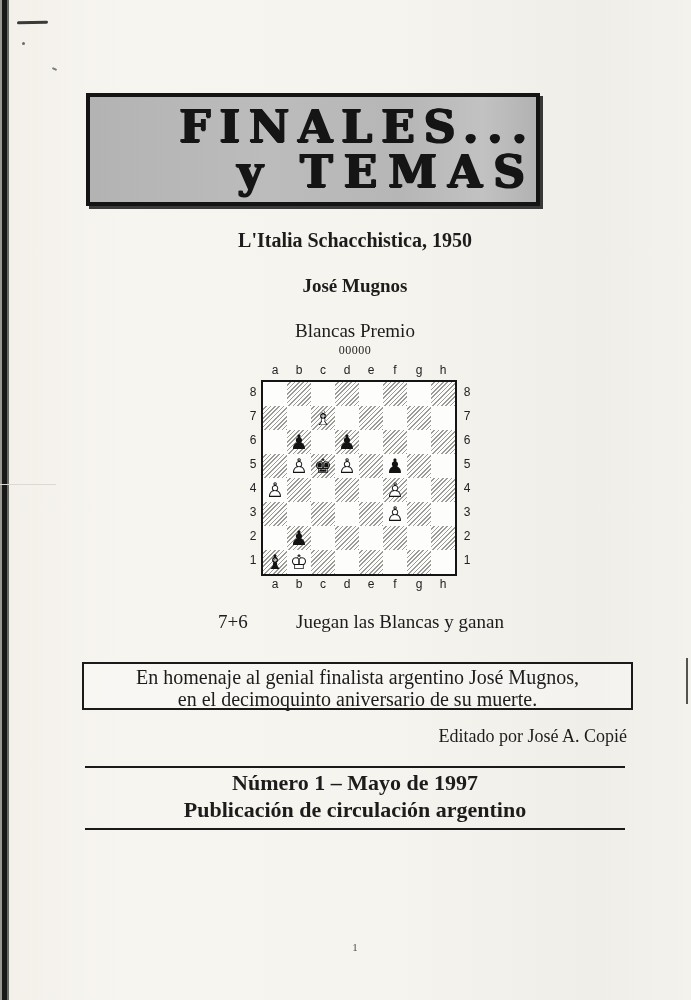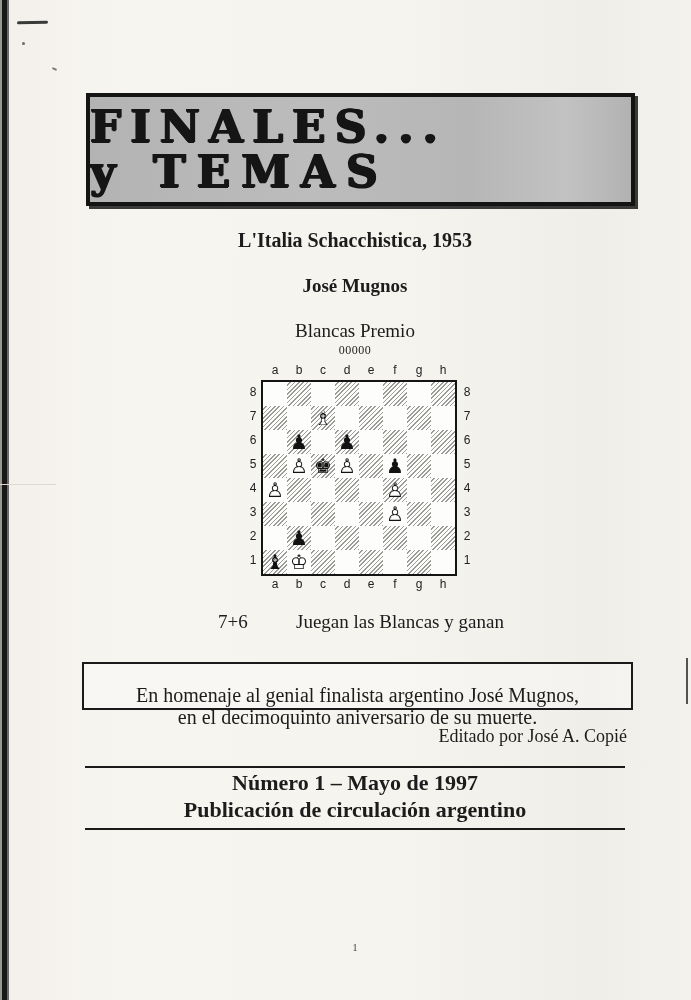--- a/index.html
+++ b/index.html
@@ -18,25 +18,25 @@
     background:linear-gradient(90deg,#9a9792 0 2px,#181818 2px 7px,#6b6a66 7px 9px); }
   .pen-dash { position:absolute; left:17px; top:21px; width:31px; height:3px;
     background:#3a3a3a; border-radius:2px; transform:rotate(-1.5deg); }
   .speck-1 { position:absolute; left:22px; top:42px; width:3px; height:3px; background:#6a6a6a; border-radius:50%; }
   .speck-2 { position:absolute; left:52px; top:68px; width:5px; height:2px; background:#7b7b78; border-radius:2px; transform:rotate(25deg); }
   .faint-scratch { position:absolute; left:0; top:484px; width:56px; height:1px; background:#ddd9d2; }
   .right-edge-mark { position:absolute; right:3px; top:658px; width:2px; height:46px; background:#55534f; }
 
   
   .banner {
-    position:absolute; left:86px; top:93px; width:549px; height:113px;
+    position:absolute; left:86px; top:93px; width:454px; height:113px;
     background:linear-gradient(90deg,#b3b3b3 0%,#bcbcbc 40%,#b6b6b6 70%,#c2c2c2 88%,#b2b2b2 100%);
     border:4px solid #141414;
     box-shadow:3px 3px 0 rgba(25,25,25,.85);
-    text-align:left;
+    text-align:right;
   }
   .banner .t1, .banner .t2 {
     font-family:"DejaVu Serif", serif;
     font-weight:bold; font-size:44px; line-height:50px;
     letter-spacing:9px; color:#151515;
     text-shadow:1px 0 #151515,-1px 0 #151515,0 1px #151515;
   }
   .banner .t1 { margin-top:5px; }
   .banner .t2 { margin-top:-5px; letter-spacing:11px; }
 
@@ -64,21 +64,21 @@
   .piece { position:absolute; left:0; top:-1px; width:100%; height:100%;
     text-align:center; font-family:"DejaVu Sans", sans-serif; font-size:20px; line-height:26px; color:#121212; }
   .piece.fill { color:#fff; text-shadow:0 0 1px #fff; }
 
   .caption-material { position:absolute; left:212px; top:611px; font-size:19px;margin-left:6px; }
   .caption-stip { position:absolute; left:296px; top:611px; font-size:19px; }
 
   .dedication {
     position:absolute; left:82px; top:662px; width:551px; height:48px;
     border:2px solid #1a1a1a; text-align:center;
-    font-size:20px; line-height:22px; padding-top:20px;
+    font-size:20px; line-height:22px; padding-top:2px;
     background:rgba(255,255,255,.25);
   }
   .editor { position:absolute; right:64px; top:726px; font-weight:normal; font-size:18px; }
 
   .rule { position:absolute; left:85px; width:540px; height:2px; background:#1a1a1a; }
   .rule-1 { top:766px; }
   .rule-2 { top:828px; }
   .issue-1 { top:770px; font-weight:bold; font-size:22px; }
   .issue-2 { top:797px; font-weight:bold; font-size:22px; }
   .location { top:851px; font-weight:bold; font-size:25px; letter-spacing:1px; }
@@ -94,21 +94,21 @@
   <div class="speck-1"></div>
   <div class="speck-2"></div>
   <div class="faint-scratch"></div>
   <div class="right-edge-mark"></div>
 
   <div class="banner">
     <div class="t1">FINALES...</div>
     <div class="t2">y TEMAS</div>
   </div>
 
-  <div class="center-line source">L'Italia Schacchistica, 1953</div>
+  <div class="center-line source">L'Italia Schacchistica, 1950</div>
   <div class="center-line author">José Mugnos</div>
   <div class="center-line award">Blancas Premio</div>
   <div class="center-line award-code">00000</div>
 
   <div class="diagram">
     <div class="files-row">
         <span>a</span>
         <span>b</span>
         <span>c</span>
         <span>d</span>

